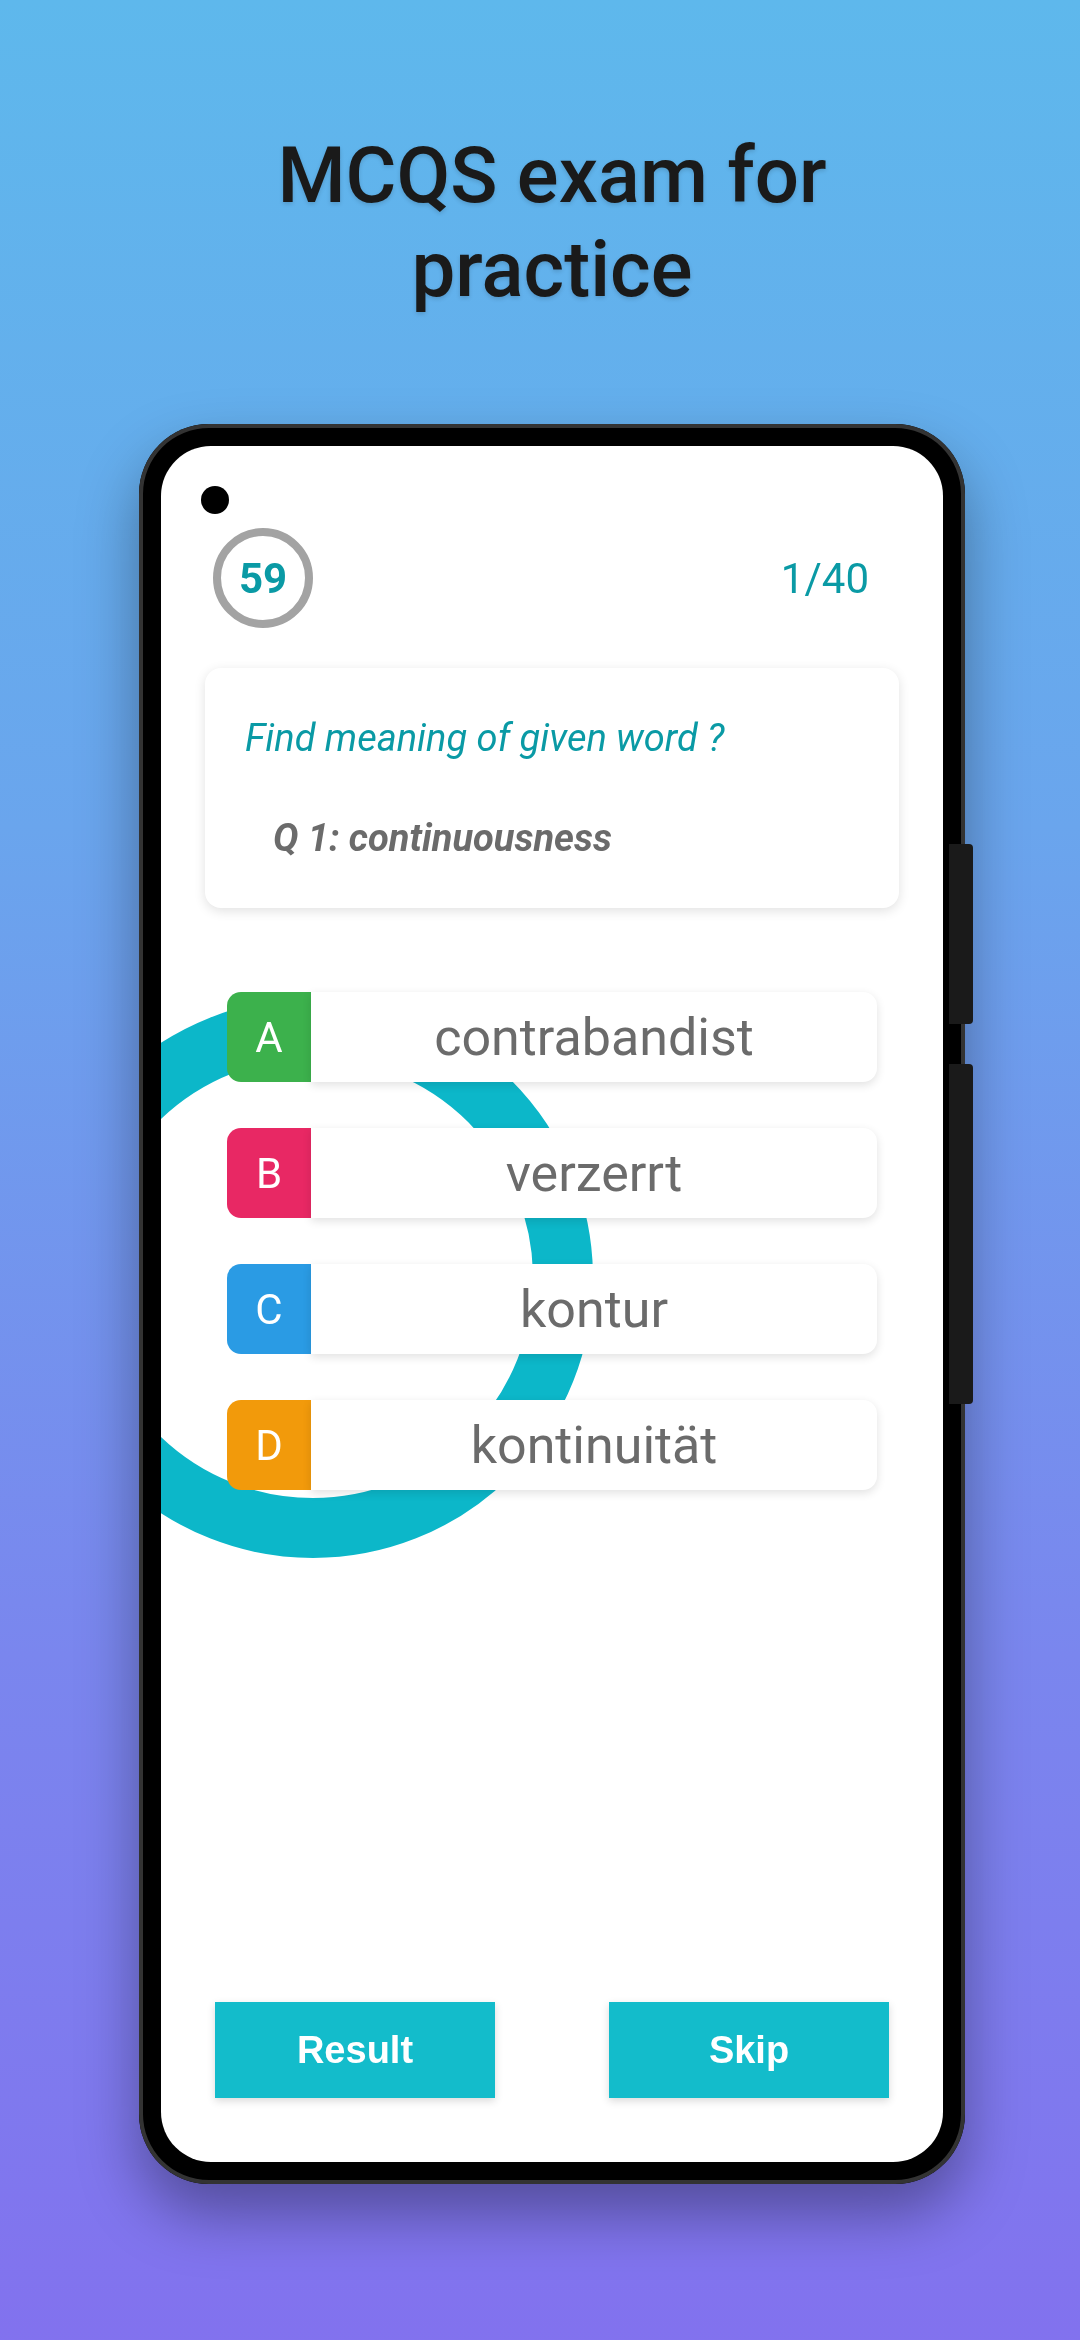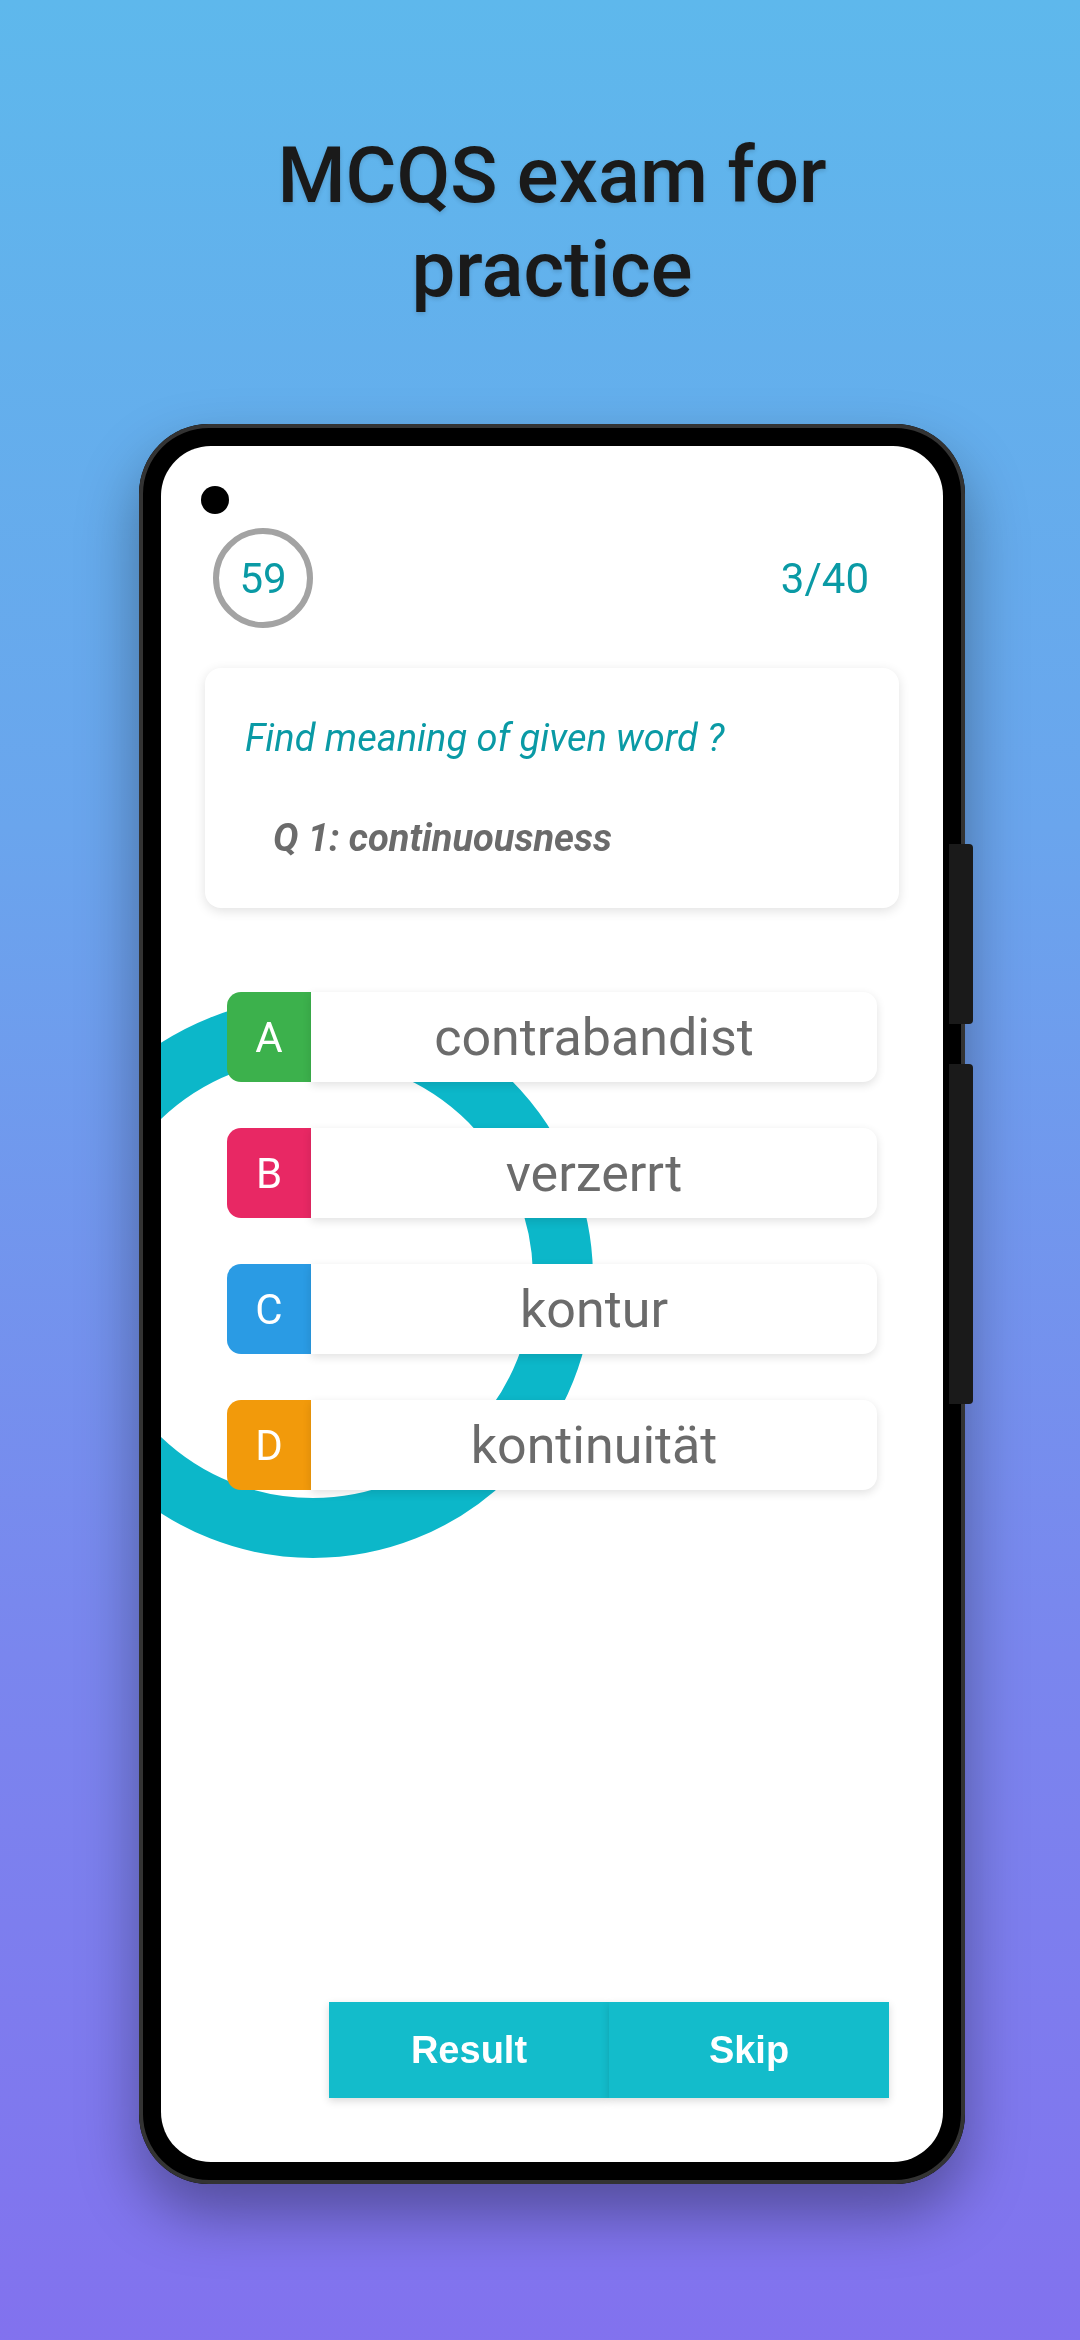--- a/index.html
+++ b/index.html
@@ -76,27 +76,27 @@
     }
     .top-bar {
       display: flex;
       justify-content: space-between;
       align-items: center;
       padding: 10px 10px 40px 10px;
     }
     .timer-circle {
       width: 100px;
       height: 100px;
-      border: 6px solid #a3a3a3;
+      border: 8px solid #a3a3a3;
       border-radius: 50%;
       display: flex;
       align-items: center;
       justify-content: center;
       font-size: 42px;
-      font-weight: 400;
+      font-weight: 700;
       color: #0a9aa5;
     }
     .question-counter {
       font-size: 42px;
       color: #0a9aa5;
       font-weight: 400;
       margin-right: 10px;
     }
     .question-card {
       background: #fff;
@@ -163,21 +163,21 @@
     .letter-a { background: #3cb14c; }
     .letter-b { background: #e82864; }
     .letter-c { background: #2a9be4; }
     .letter-d { background: #f29a0b; }
     .bottom-buttons {
       position: absolute;
       bottom: 40px;
       left: 30px;
       right: 30px;
       display: flex;
-      justify-content: flex-end;
+      justify-content: space-between;
     }
     .action-button {
       width: 280px;
       height: 96px;
       background: #13bccb;
       color: #fff;
       font-size: 38px;
       font-weight: 600;
       border: none;
       display: flex;
@@ -199,21 +199,21 @@
   <div class="phone-button-right-1"></div>
   <div class="phone-button-right-2"></div>
   <div class="phone-screen">
     <div class="camera-punch"></div>
     <div class="app-content">
 
       <div class="top-bar">
         <div class="timer-circle">
           <span>59</span>
         </div>
-        <div class="question-counter">3/40</div>
+        <div class="question-counter">1/40</div>
       </div>
 
       <div class="question-card">
         <div class="question-prompt">Find meaning of given word ?</div>
         <div class="question-text">Q 1: continuousness</div>
       </div>
 
       <div class="decorative-ring"></div>
 
       <div class="options-container">

